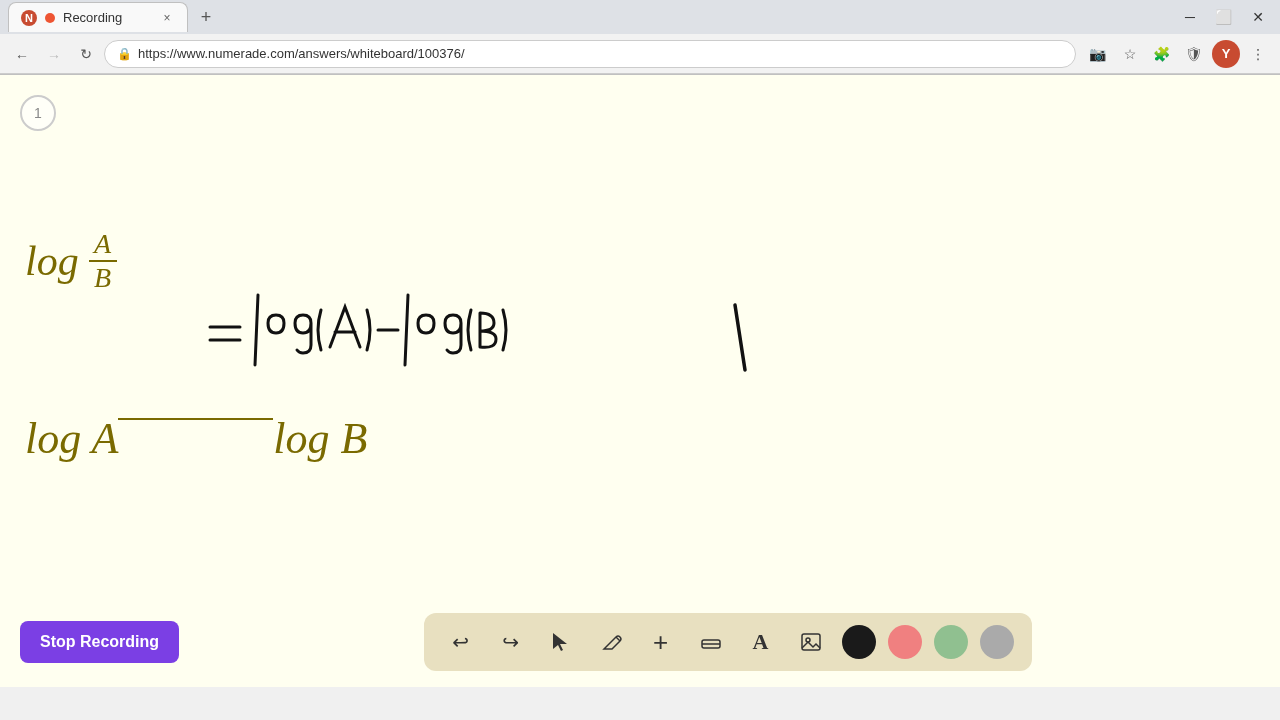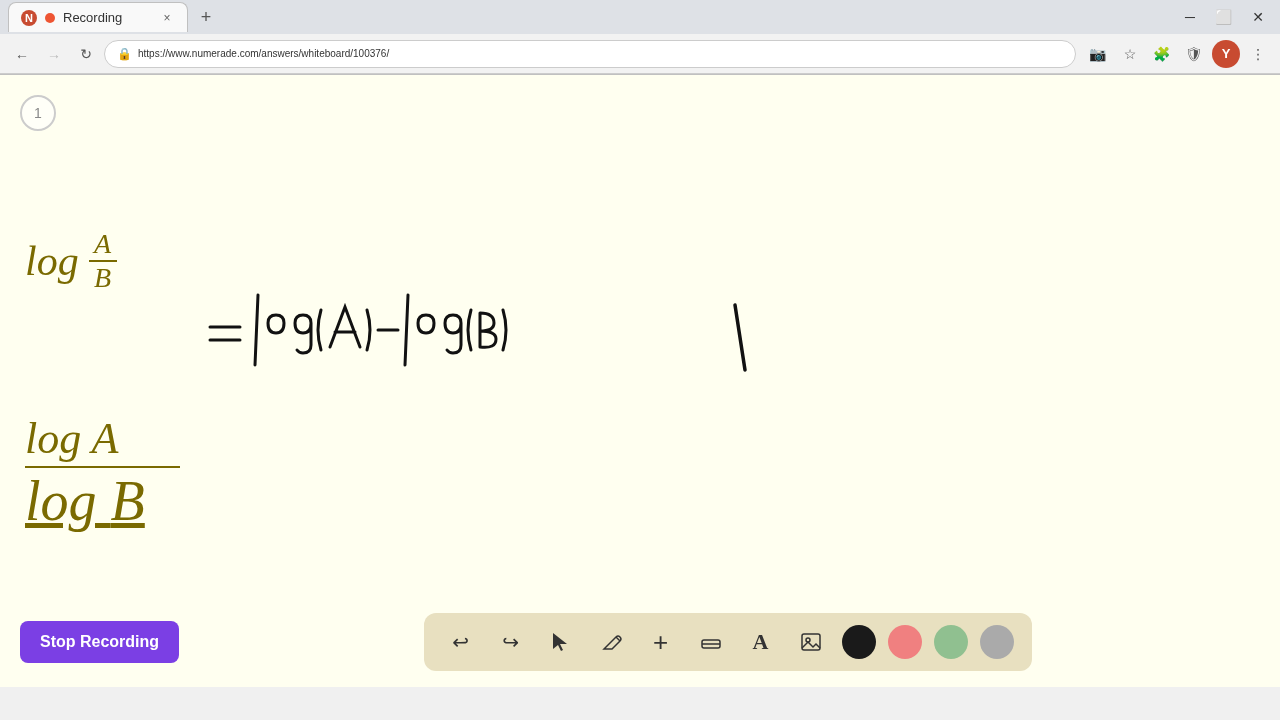--- a/index.html
+++ b/index.html
@@ -141,21 +141,21 @@
       align-items: center;
       gap: 6px;
     }
 
     .lock-icon {
       color: #555;
       font-size: 12px;
     }
 
     .address-text {
-      font-size: 10px;
+      font-size: 13px;
       color: #333;
     }
 
     .toolbar-icons {
       display: flex;
       align-items: center;
       gap: 4px;
       margin-left: 4px;
     }
 
@@ -252,46 +252,45 @@
       font-style: italic;
       line-height: 1;
     }
 
     
     .handwritten-fraction {
       position: absolute;
       top: 340px;
       left: 25px;
       display: flex;
-      flex-direction: column;
+      flex-direction: row;
       align-items: flex-start;
     }
 
     .hw-frac-num {
       font-size: 44px;
       font-family: 'Times New Roman', serif;
       color: #7a6a00;
       font-style: italic;
       line-height: 1.1;
     }
 
     .hw-frac-line {
       width: 155px;
       height: 2px;
       background: #7a6a00;
       margin: 3px 0;
     }
 
     .hw-frac-den {
-      font-size: 56px;
+      font-size: 44px;
       font-family: 'Times New Roman', serif;
       color: #7a6a00;
       font-style: italic;
       line-height: 1.1;
-      text-decoration: underline;
     }
 
     
     .bottom-toolbar {
       position: absolute;
       bottom: 0;
       left: 0;
       right: 0;
       height: 90px;
       display: flex;

